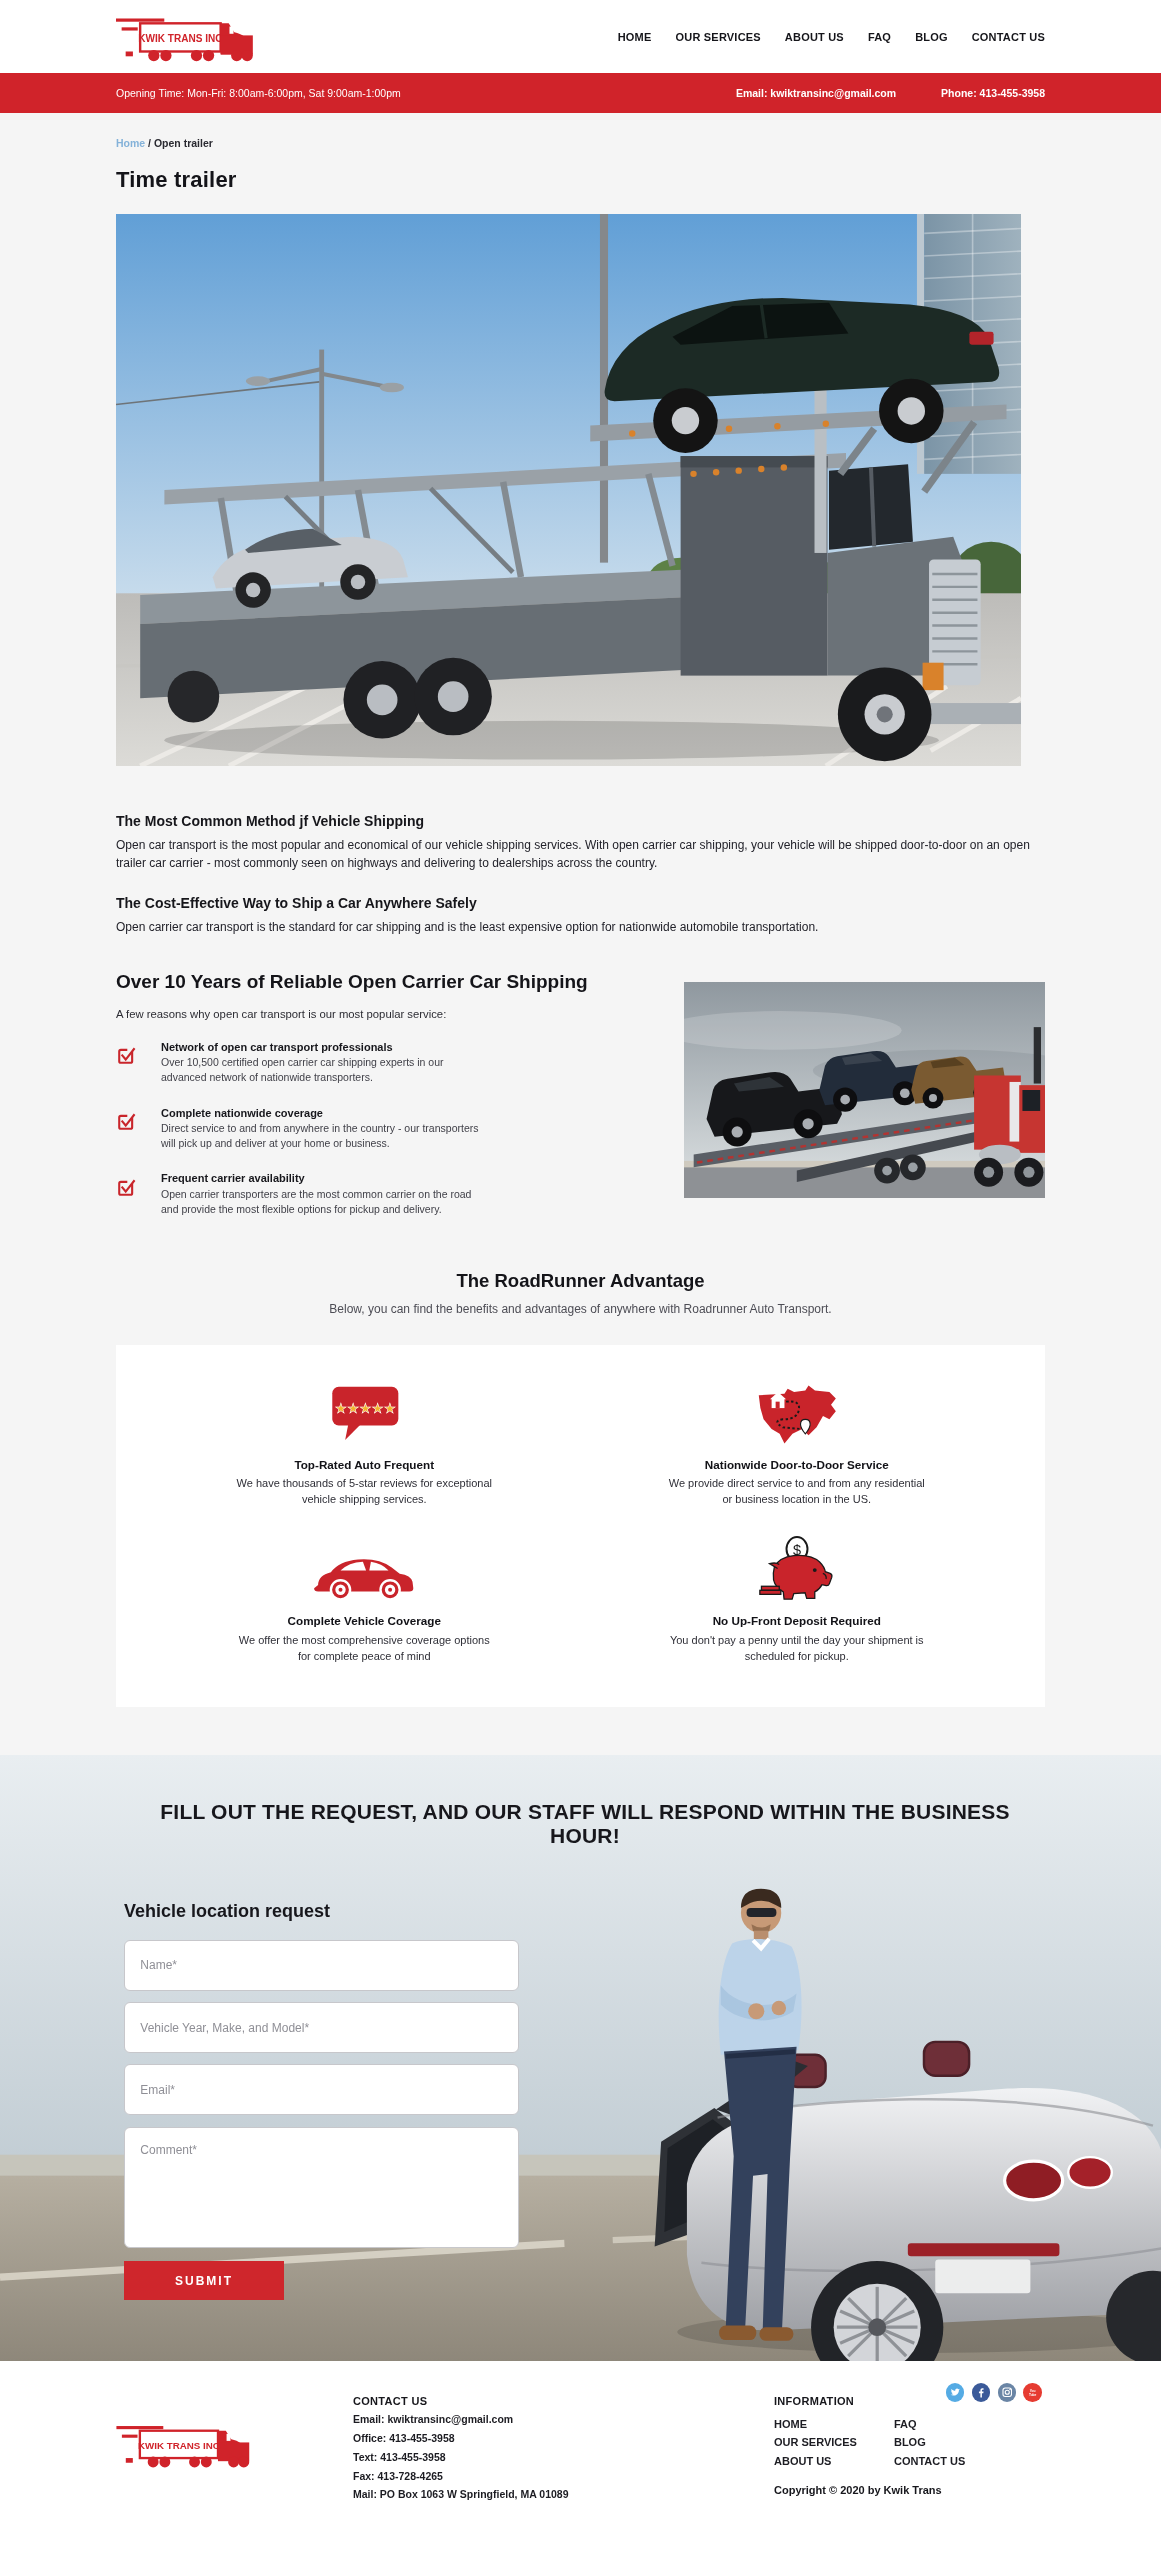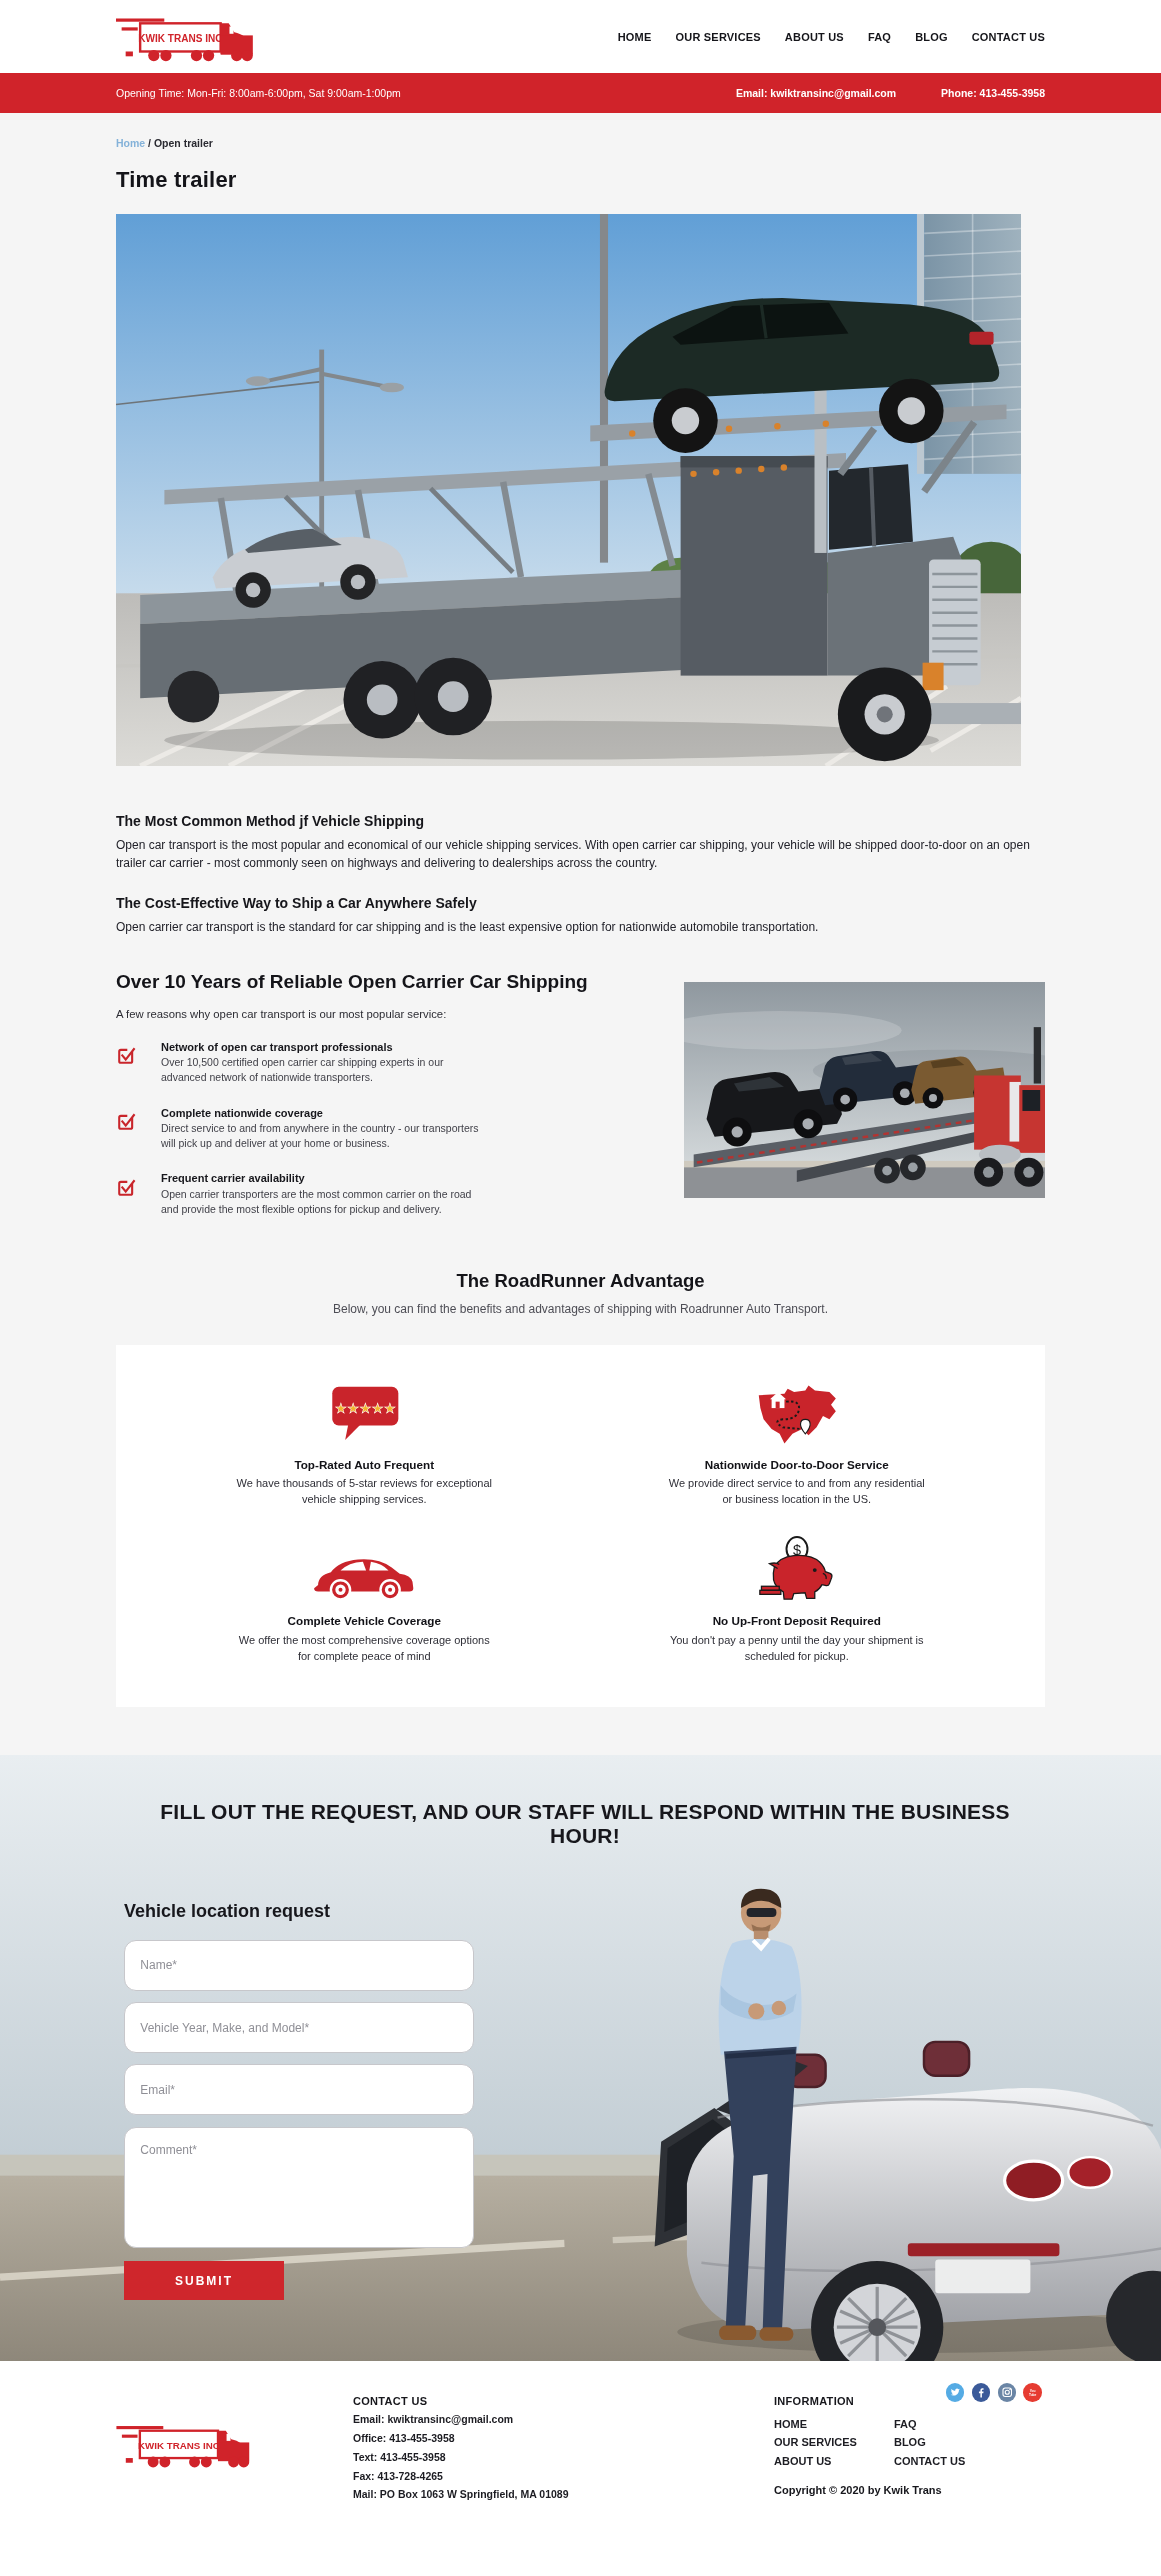--- a/index.html
+++ b/index.html
@@ -60,22 +60,22 @@
 
   
   .request { position:relative; margin-top:48px; width:1161px; height:606px; overflow:hidden; }
   .request .scene { position:absolute; inset:0; }
   .request .content { position:relative; z-index:2; }
   .request-banner { padding-top:45px; text-align:center; font-size:21px; font-weight:700;
     color:#17171c; letter-spacing:0.2px;margin-left:9px; }
   .form-title { margin-top:53px; margin-left:8px; font-size:18px; font-weight:700; color:#17171c; }
   .request-form { margin-top:18px; margin-left:8px; width:369px; }
   .request-form input, .request-form textarea {
-    display:block; width:350px; background:#ffffff; border:0.8px solid #c7c7cb;
-    border-radius:12px; margin-bottom:11.3px; padding:0 15.3px; font-size:12px;
+    display:block; width:395px; background:#ffffff; border:0.8px solid #c7c7cb;
+    border-radius:6px; margin-bottom:11.3px; padding:0 15.3px; font-size:12px;
     font-family:"Liberation Sans", sans-serif; color:#333; }
   .request-form input { height:51px; }
   .request-form textarea { height:121px; padding-top:15.3px; resize:none; }
   .request-form ::placeholder { color:#8f8f96; opacity:1; }
   .submit-btn { margin-top:2.4px; width:160px; height:39px; background:#cf262c; border:none;
     color:#ffffff; font-size:12px; font-weight:700; letter-spacing:2px; cursor:pointer;
     font-family:"Liberation Sans", sans-serif; }
 
   
   .site-footer { background:#ffffff; height:187px; }
@@ -384,21 +384,21 @@
           <ellipse cx="392" cy="214" rx="26" ry="12" fill="#b9bec3"></ellipse>
           <circle cx="378" cy="236" r="18" fill="#1b1c1f"></circle>
             <circle cx="378" cy="236" r="7" fill="#8f959a"></circle>
           <circle cx="428" cy="236" r="18" fill="#1b1c1f"></circle>
             <circle cx="428" cy="236" r="7" fill="#8f959a"></circle>
         </svg>
       </div>
     </div>
 
     <h2 class="advantage-head">The RoadRunner Advantage</h2>
-    <div class="advantage-sub">Below, you can find the benefits and advantages of shipping with Roadrunner Auto Transport.</div>
+    <div class="advantage-sub">Below, you can find the benefits and advantages of anywhere with Roadrunner Auto Transport.</div>
 
     <div class="feature-card">
 
       <div class="feature">
         <div class="f-icon">
           <svg width="87" height="60" viewBox="0 0 108 74">
             <rect x="14" y="2" width="82" height="48" rx="8" fill="#c9242b"></rect>
             <polygon points="34,48 30,68 50,48" fill="#c9242b"></polygon>
             <text x="55" y="35" text-anchor="middle" font-size="17" fill="#f2b32b" stroke="#ffffff" stroke-width=".6" font-family="DejaVu Sans, sans-serif">★★★★★</text>
           </svg>

